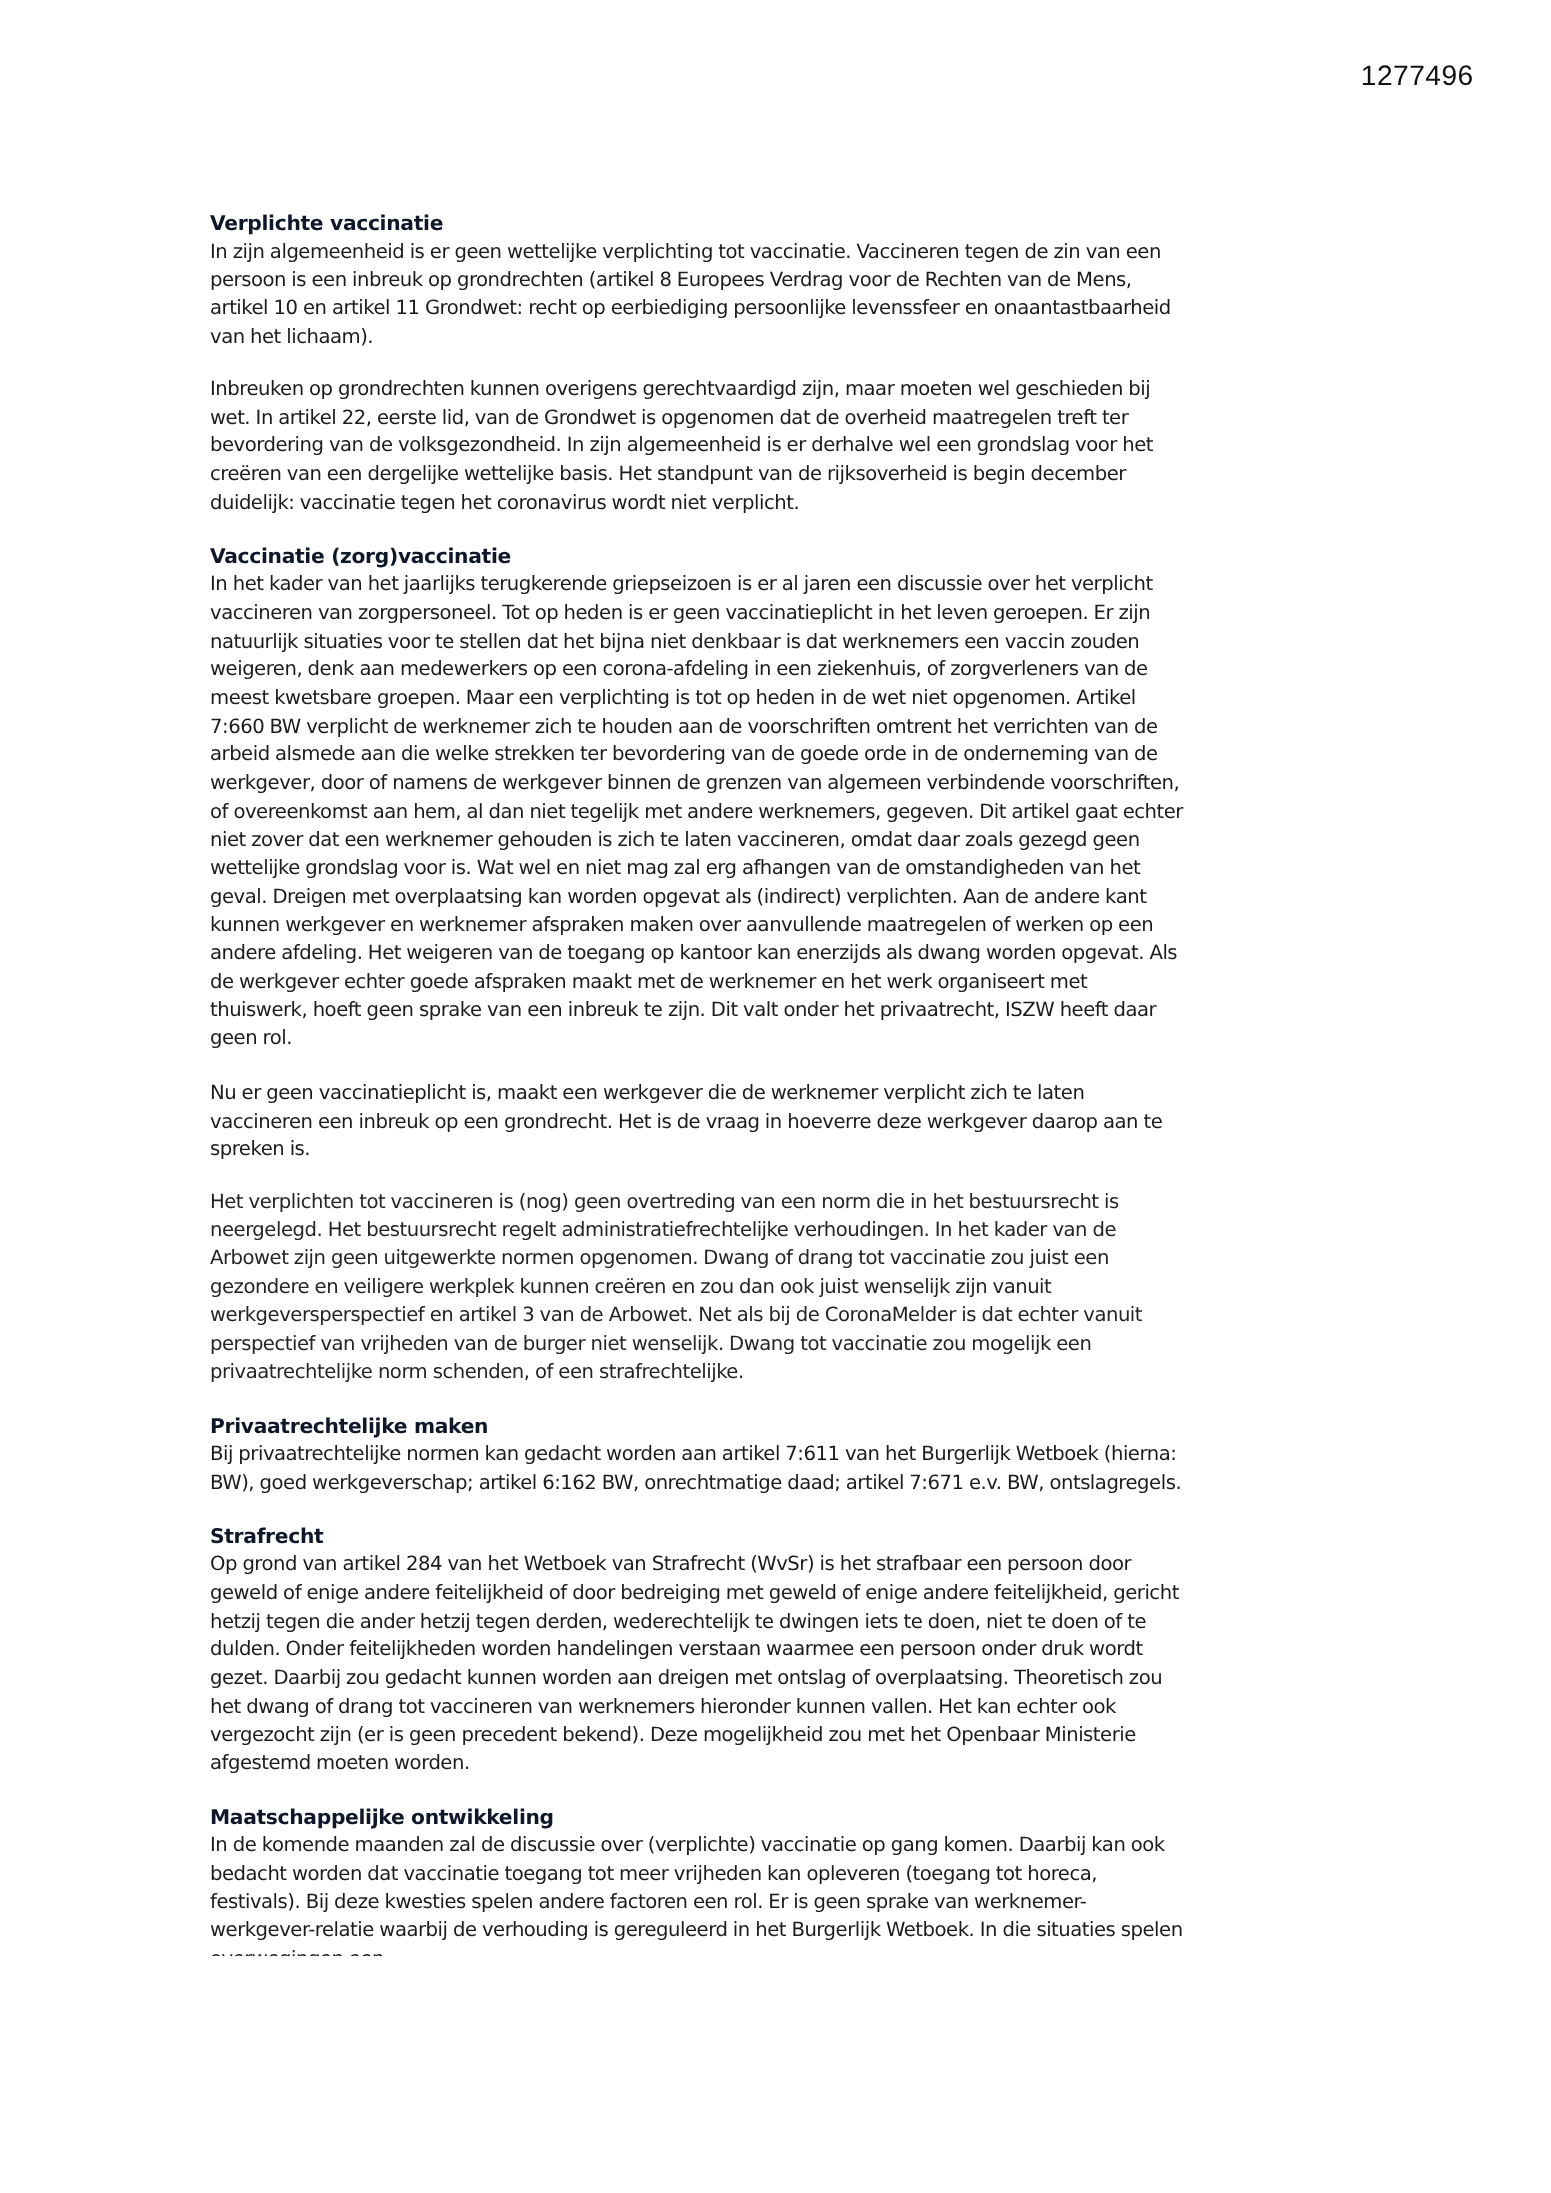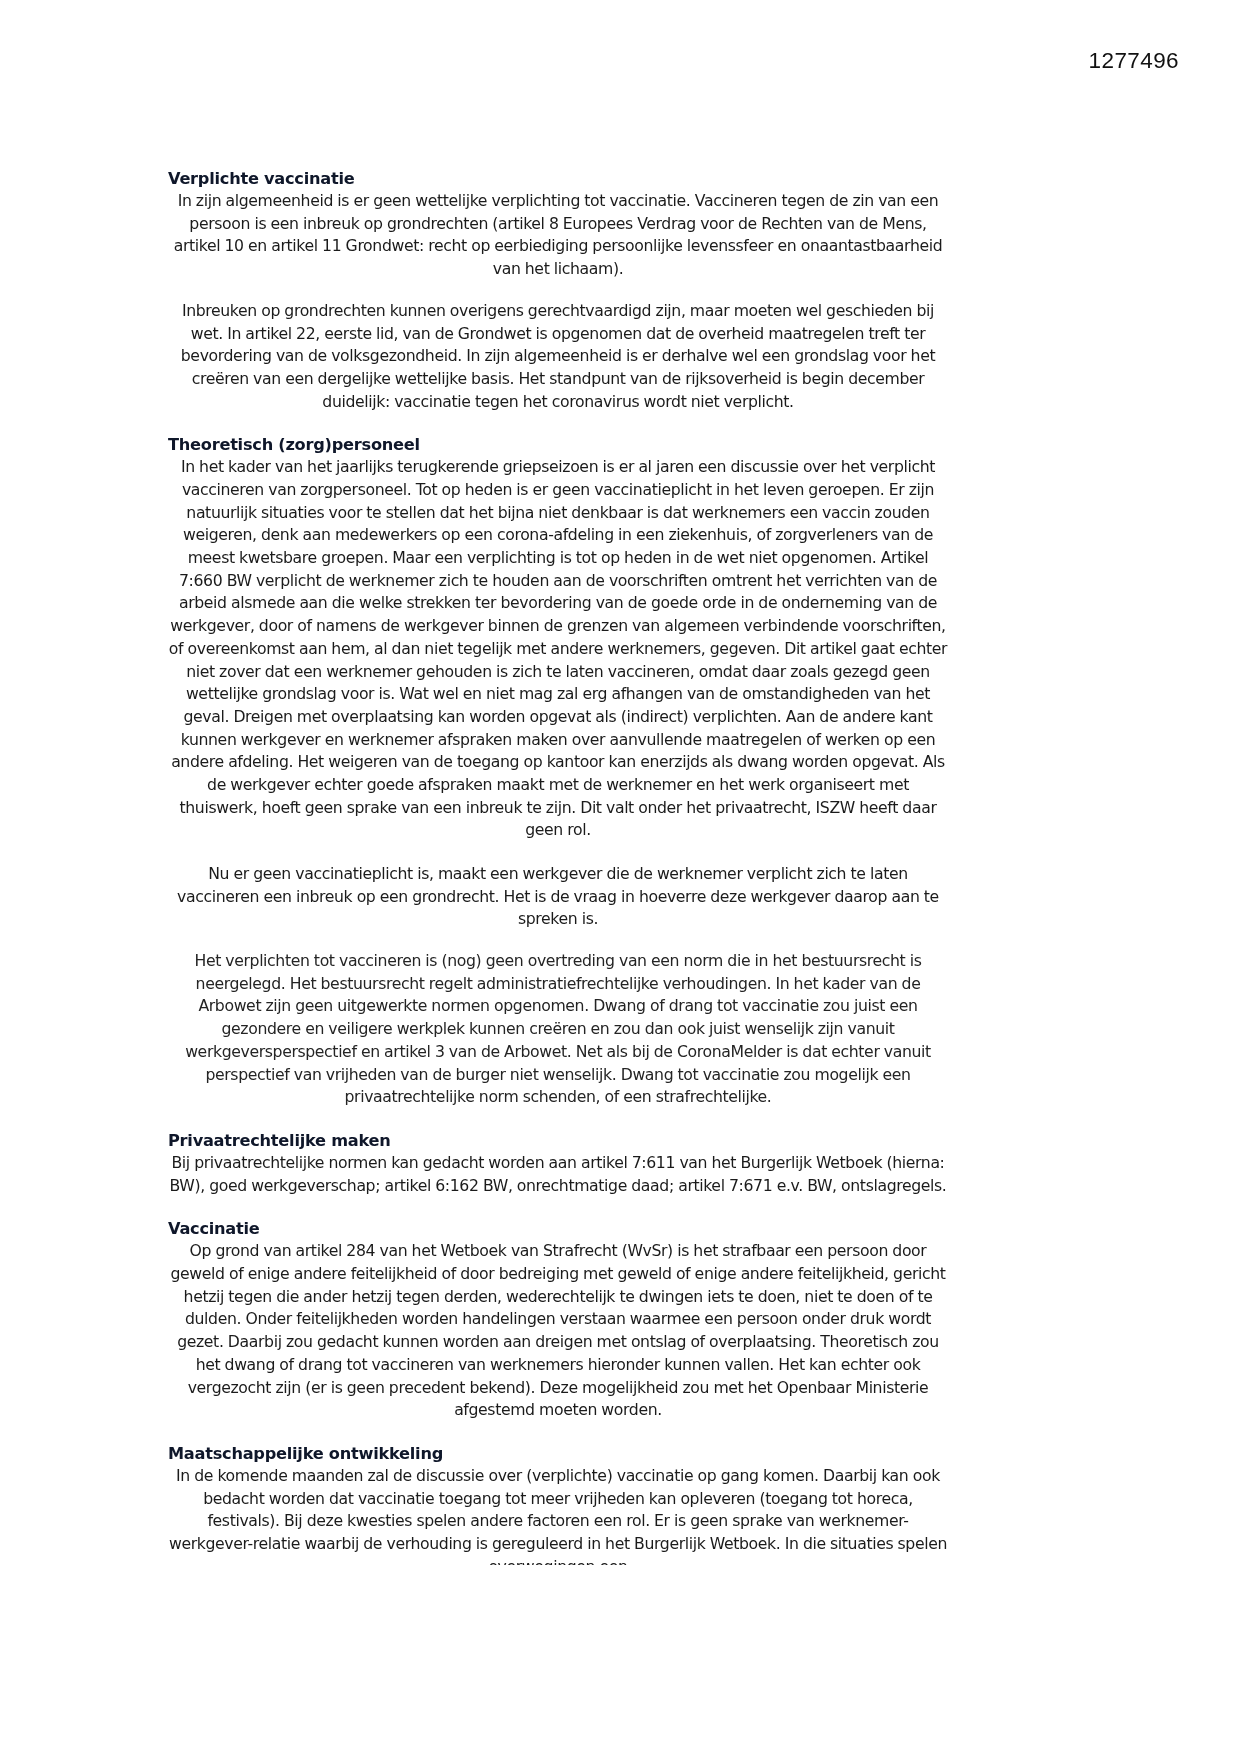--- a/index.html
+++ b/index.html
@@ -65,21 +65,21 @@
     font-size: 15.4px;
     letter-spacing: -0.3px;
   }
 
   p.para {
     font-family: "DejaVu Sans", "Liberation Sans", sans-serif;
     font-size: 15.7px;
     line-height: 1.445;
     margin: 0 0 19px 0;
     padding: 0;
-    text-align: center;
+    text-align: left;
     letter-spacing: -0.38px;
     word-spacing: -0.25px;
     color: #1b1b1b;
   }
 
   p.para:last-child {
     margin-bottom: 0;
   }
 
   p.para.tight {
@@ -100,36 +100,36 @@
 
   <div class="content">
 
     <section class="section">
       <h2 class="heading">Verplichte vaccinatie</h2>
       <p class="para">In zijn algemeenheid is er geen wettelijke verplichting tot vaccinatie. Vaccineren tegen de zin van een persoon is een inbreuk op grondrechten (artikel 8 Europees Verdrag voor de Rechten van de Mens, artikel 10 en artikel 11 Grondwet: recht op eerbiediging persoonlijke levenssfeer en onaantastbaarheid van het lichaam).</p>
       <p class="para tight">Inbreuken op grondrechten kunnen overigens gerechtvaardigd zijn, maar moeten wel geschieden bij wet. In artikel 22, eerste lid, van de Grondwet is opgenomen dat de overheid maatregelen treft ter bevordering van de volksgezondheid. In zijn algemeenheid is er derhalve wel een grondslag voor het creëren van een dergelijke wettelijke basis. Het standpunt van de rijksoverheid is begin december duidelijk: vaccinatie tegen het coronavirus wordt niet verplicht.</p>
     </section>
 
     <section class="section">
-      <h2 class="heading">Theoretisch (zorg)personeel</h2>
+      <h2 class="heading">Vaccinatie (zorg)vaccinatie</h2>
       <p class="para tight">In het kader van het jaarlijks terugkerende griepseizoen is er al jaren een discussie over het verplicht vaccineren van zorgpersoneel. Tot op heden is er geen vaccinatieplicht in het leven geroepen. Er zijn natuurlijk situaties voor te stellen dat het bijna niet denkbaar is dat werknemers een vaccin zouden weigeren, denk aan medewerkers op een corona-afdeling in een ziekenhuis, of zorgverleners van de meest kwetsbare groepen. Maar een verplichting is tot op heden in de wet niet opgenomen. Artikel 7:660 BW verplicht de werknemer zich te houden aan de voorschriften omtrent het verrichten van de arbeid alsmede aan die welke strekken ter bevordering van de goede orde in de onderneming van de werkgever, door of namens de werkgever binnen de grenzen van algemeen verbindende voorschriften, of overeenkomst aan hem, al dan niet tegelijk met andere werknemers, gegeven. Dit artikel gaat echter niet zover dat een werknemer gehouden is zich te laten vaccineren, omdat daar zoals gezegd geen wettelijke grondslag voor is. Wat wel en niet mag zal erg afhangen van de omstandigheden van het geval. Dreigen met overplaatsing kan worden opgevat als (indirect) verplichten. Aan de andere kant kunnen werkgever en werknemer afspraken maken over aanvullende maatregelen of werken op een andere afdeling. Het weigeren van de toegang op kantoor kan enerzijds als dwang worden opgevat. Als de werkgever echter goede afspraken maakt met de werknemer en het werk organiseert met thuiswerk, hoeft geen sprake van een inbreuk te zijn. Dit valt onder het privaatrecht, ISZW heeft daar geen rol.</p>
     </section>
 
     <section class="section">
       <p class="para">Nu er geen vaccinatieplicht is, maakt een werkgever die de werknemer verplicht zich te laten vaccineren een inbreuk op een grondrecht. Het is de vraag in hoeverre deze werkgever daarop aan te spreken is.</p>
       <p class="para tight faint">Het verplichten tot vaccineren is (nog) geen overtreding van een norm die in het bestuursrecht is neergelegd. Het bestuursrecht regelt administratiefrechtelijke verhoudingen. In het kader van de Arbowet zijn geen uitgewerkte normen opgenomen. Dwang of drang tot vaccinatie zou juist een gezondere en veiligere werkplek kunnen creëren en zou dan ook juist wenselijk zijn vanuit werkgeversperspectief en artikel 3 van de Arbowet. Net als bij de CoronaMelder is dat echter vanuit perspectief van vrijheden van de burger niet wenselijk. Dwang tot vaccinatie zou mogelijk een privaatrechtelijke norm schenden, of een strafrechtelijke.</p>
     </section>
 
     <section class="section">
       <h2 class="heading">Privaatrechtelijke maken</h2>
       <p class="para tight">Bij privaatrechtelijke normen kan gedacht worden aan artikel 7:611 van het Burgerlijk Wetboek (hierna: BW), goed werkgeverschap; artikel 6:162 BW, onrechtmatige daad; artikel 7:671 e.v. BW, ontslagregels.</p>
     </section>
 
     <section class="section">
-      <h2 class="heading">Vaccinatie</h2>
+      <h2 class="heading">Strafrecht</h2>
       <p class="para tight">Op grond van artikel 284 van het Wetboek van Strafrecht (WvSr) is het strafbaar een persoon door geweld of enige andere feitelijkheid of door bedreiging met geweld of enige andere feitelijkheid, gericht hetzij tegen die ander hetzij tegen derden, wederechtelijk te dwingen iets te doen, niet te doen of te dulden. Onder feitelijkheden worden handelingen verstaan waarmee een persoon onder druk wordt gezet. Daarbij zou gedacht kunnen worden aan dreigen met ontslag of overplaatsing. Theoretisch zou het dwang of drang tot vaccineren van werknemers hieronder kunnen vallen. Het kan echter ook vergezocht zijn (er is geen precedent bekend). Deze mogelijkheid zou met het Openbaar Ministerie afgestemd moeten worden.</p>
     </section>
 
     <section class="section">
       <h2 class="heading">Maatschappelijke ontwikkeling</h2>
       <p class="para tight">In de komende maanden zal de discussie over (verplichte) vaccinatie op gang komen. Daarbij kan ook bedacht worden dat vaccinatie toegang tot meer vrijheden kan opleveren (toegang tot horeca, festivals). Bij deze kwesties spelen andere factoren een rol. Er is geen sprake van werknemer-werkgever-relatie waarbij de verhouding is gereguleerd in het Burgerlijk Wetboek. In die situaties spelen overwegingen een</p>
     </section>
 
   </div>
 </div>

